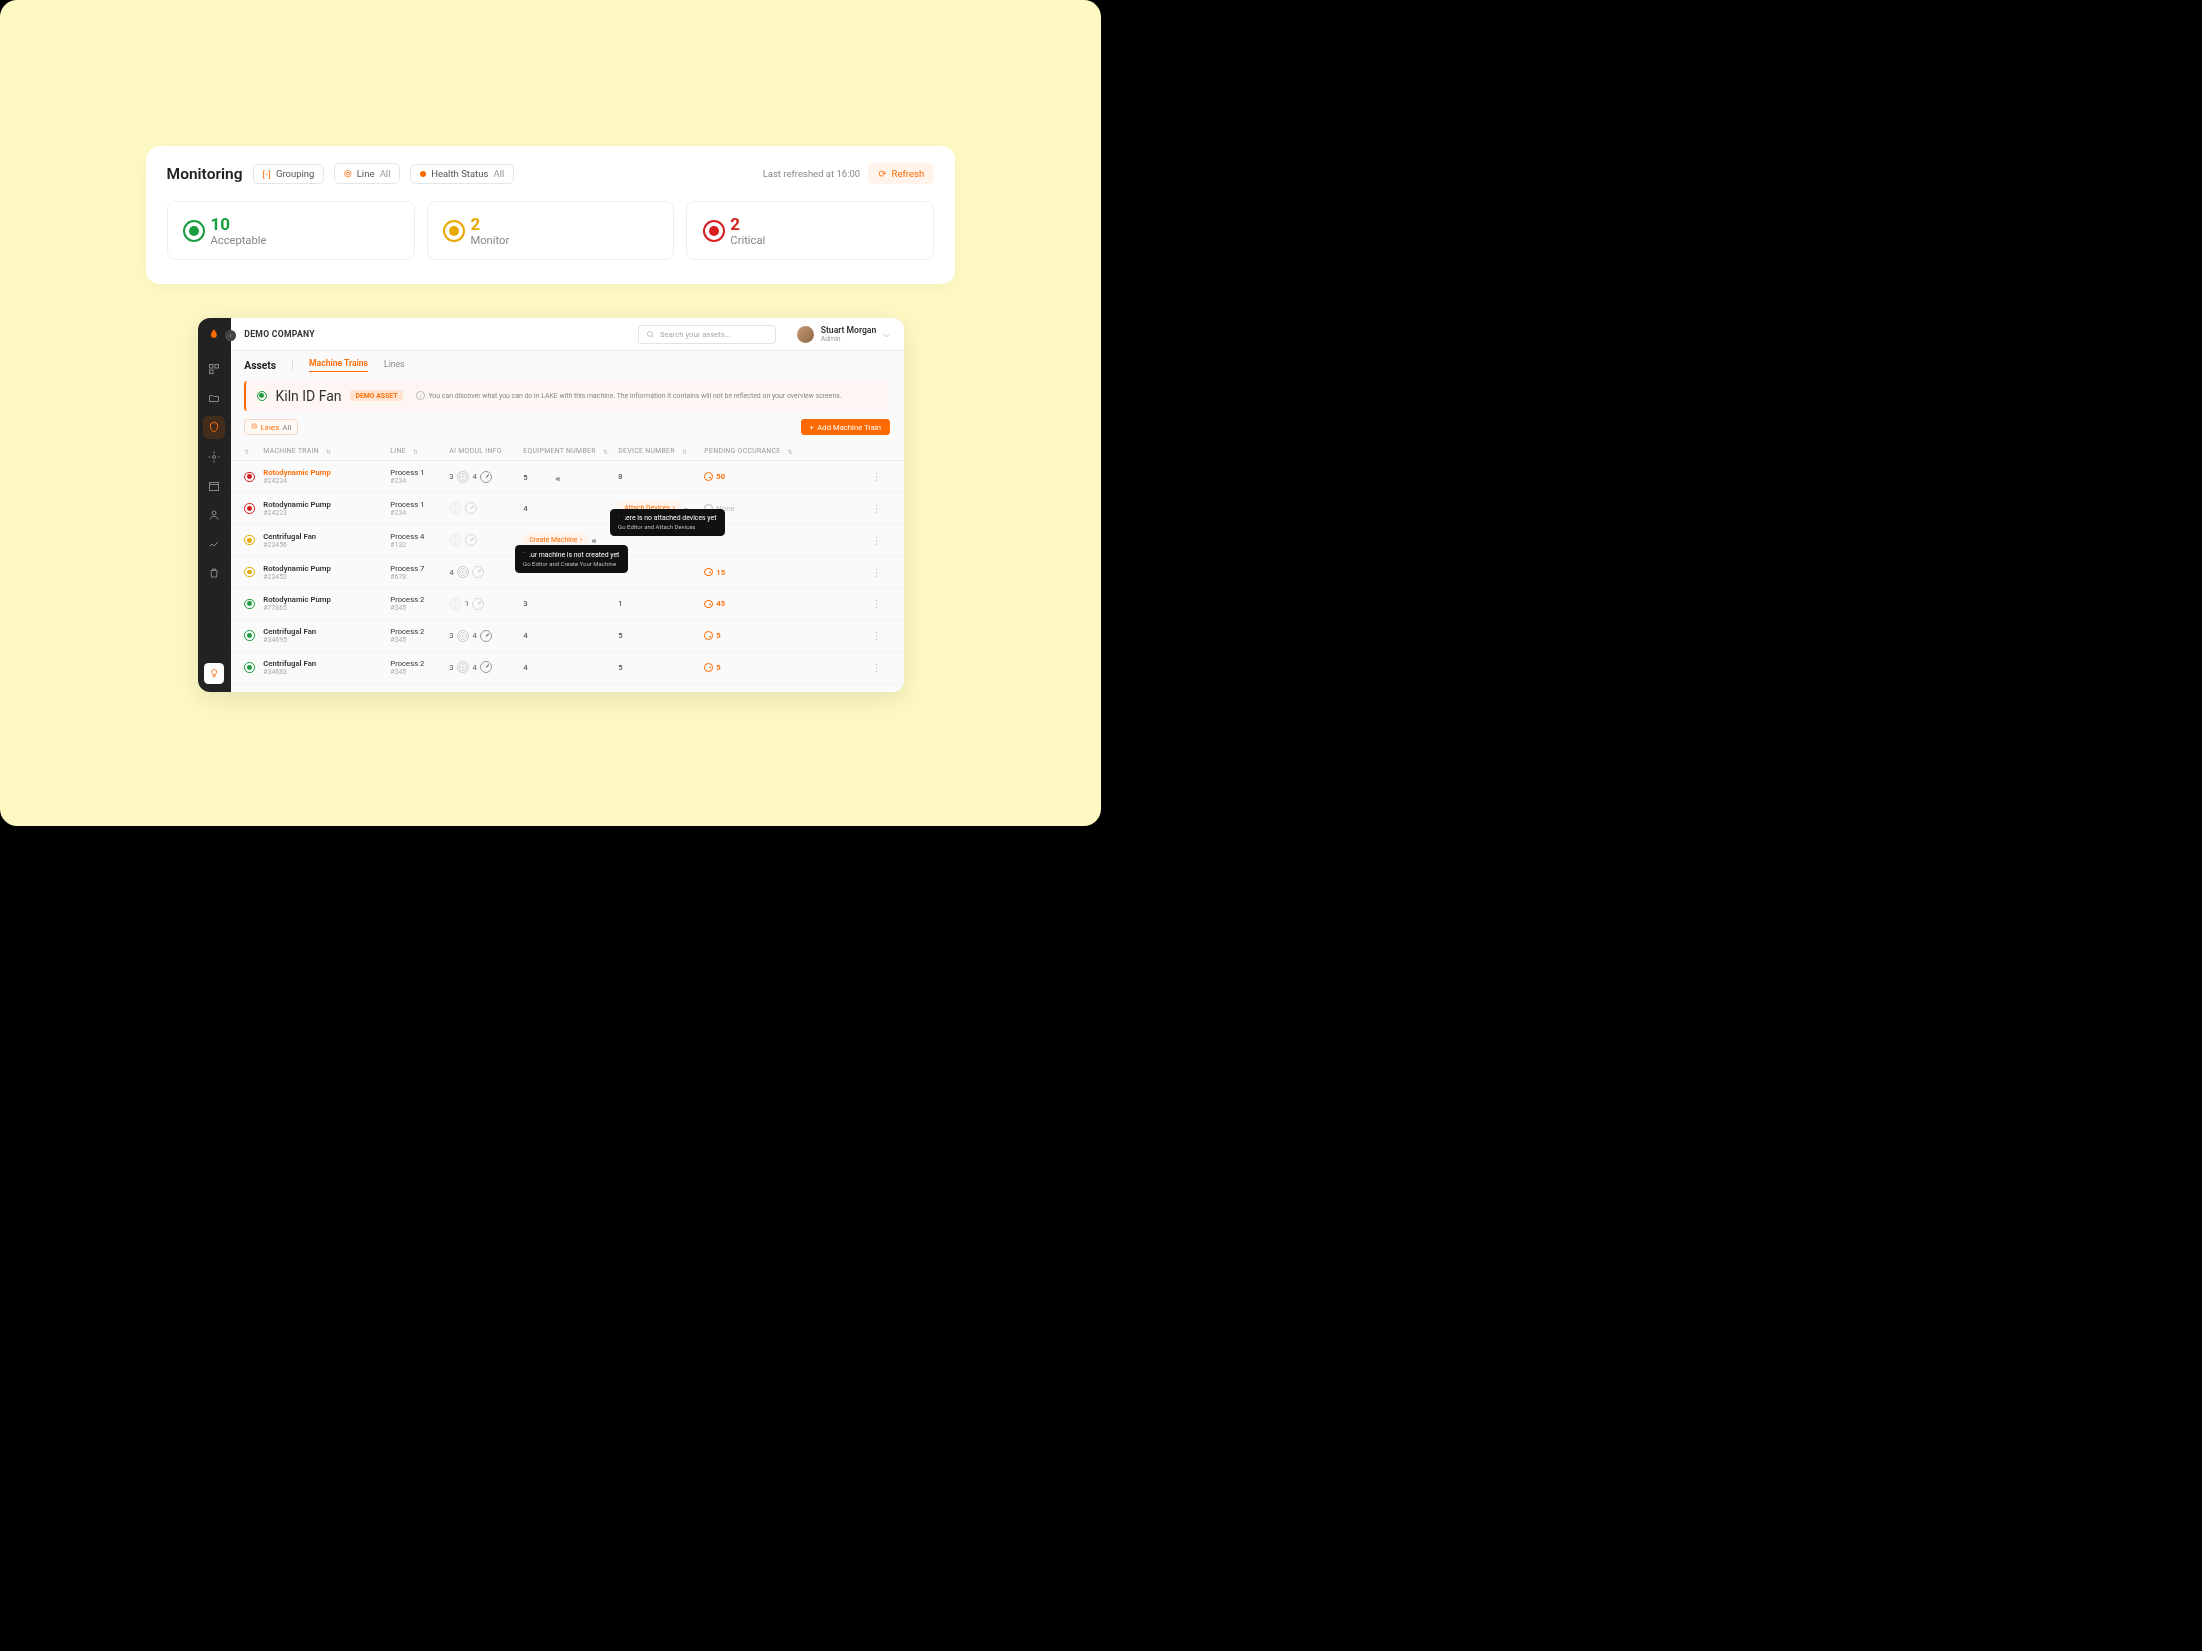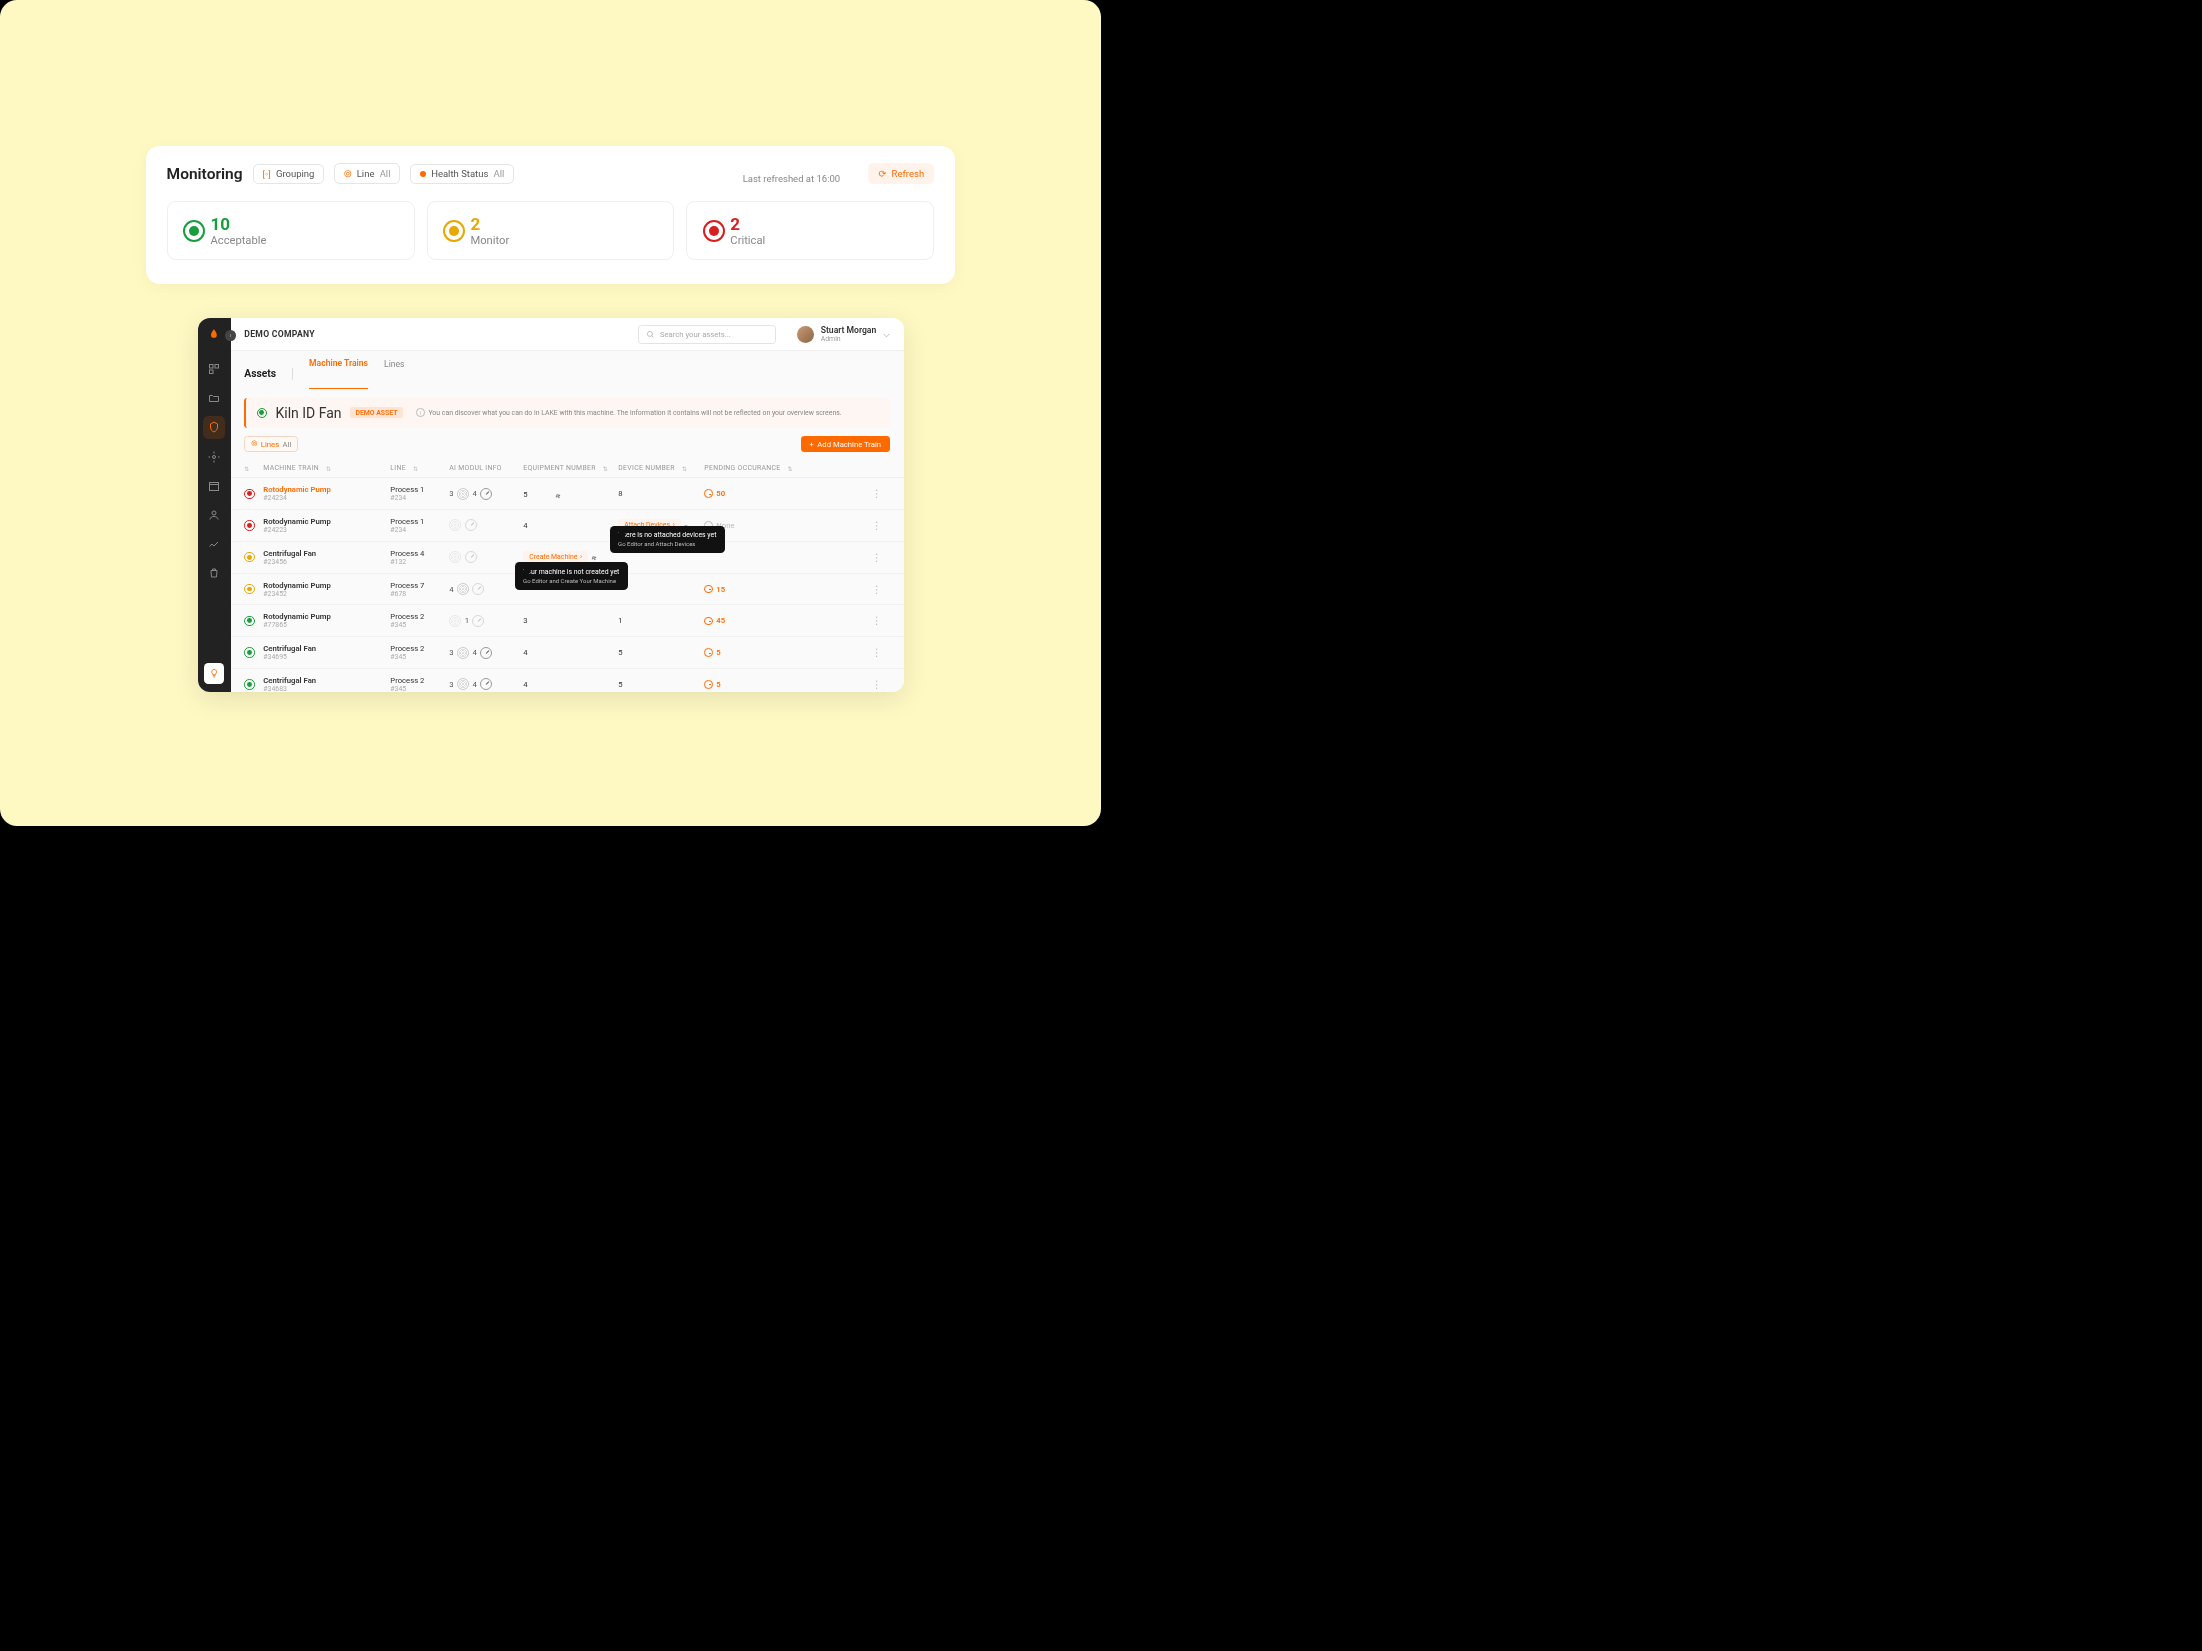--- a/index.html
+++ b/index.html
@@ -7,21 +7,21 @@
 .canvas{background:#fef9c3;border-radius:17px;width:100%;height:100%;padding:26px}
 
 
 .monitoring-card{background:#fff;border-radius:13.8px;padding:17px 20.6px 24px;margin:120px 120px 0;box-shadow:0 3.4px 17px rgba(0,0,0,.04)}
 .mon-header{display:flex;align-items:center;gap:10.3px;margin-bottom:17px}
 .mon-title{font-size:15.5px;font-weight:600;color:#222}
 .pill{display:inline-flex;align-items:center;gap:5.2px;border:0.9px solid #e5e5e5;border-radius:5.2px;padding:3.4px 8.6px;font-size:9.5px;color:#555;cursor:pointer}
 .pill .all{color:#999}
 .pill-orange-icon{color:#ff6a00}
 .dot-sm{width:6px;height:6px;border-radius:50%}
-.mon-right{margin-left:auto;display:flex;align-items:flex-end;gap:28px}
+.mon-right{margin-left:auto;display:flex;align-items:center;gap:8px}
 .mon-ts{font-size:9.5px;color:#888}
 .refresh-btn{display:inline-flex;align-items:center;gap:5.2px;background:#fff3eb;color:#ff6a00;border:none;border-radius:5.2px;padding:5.2px 10.3px;font-size:9.5px;cursor:pointer}
 
 .status-row{display:flex;gap:12px}
 .status-card{flex:1;background:#fff;border:0.9px solid #eee;border-radius:8.6px;padding:12px 15.5px;display:flex;align-items:center;gap:5px}
 .big-dot{width:22.4px;height:22.4px;border-radius:50%;border:2.6px solid;position:relative}
 .big-dot::after{content:'';position:absolute;inset:4.3px;border-radius:50%;background:currentColor}
 .green{color:#1a9d3e;border-color:#1a9d3e}
 .yellow{color:#e8a800;border-color:#e8a800}
 .red{color:#d62020;border-color:#d62020}
@@ -44,21 +44,21 @@
 .search{margin-left:auto;width:138px;height:19px;border:0.9px solid #e3e3e3;border-radius:3.4px;display:flex;align-items:center;padding:0 6.9px;gap:5.2px;color:#aaa;font-size:7.7px}
 .user{display:flex;align-items:center;gap:6.9px;margin-left:20.6px}
 .avatar{width:17px;height:17px;border-radius:50%;background:linear-gradient(135deg,#c97,#864)}
 .user-name{font-size:8.6px;font-weight:600;color:#333}
 .user-role{font-size:6.9px;color:#999}
 .chev{color:#888;font-size:8.6px}
 
 .sub-head{display:flex;align-items:center;padding:6.9px 13.8px 0;gap:16px}
 .assets-title{font-size:10.3px;font-weight:700;color:#222}
 .divider{width:0.9px;height:12px;background:#ddd}
-.tab{font-size:8.6px;color:#888;padding-bottom:20px;cursor:pointer}
+.tab{font-size:8.6px;color:#888;padding-bottom:3px;cursor:pointer}
 .tab.active{color:#ff6a00;border-bottom:1.7px solid #ff6a00;font-weight:600}
 
 .banner{margin:8.6px 13.8px;background:#fdf6f2;border-left:2.6px solid #ff6a00;border-radius:3.4px;padding:6.9px 10.3px;display:flex;align-items:center;gap:8.6px}
 .banner .row-dot{width:10.3px;height:10.3px}
 .banner-title{font-size:14px;font-weight:400;color:#333}
 .badge-demo{background:#ffe4d3;color:#ff6a00;font-size:6.9px;font-weight:600;padding:1.7px 5.2px;border-radius:2.6px}
 .banner-text{font-size:6.9px;color:#888;margin-left:5.2px}
 .info-i{width:8.6px;height:8.6px;border:0.9px solid #bbb;border-radius:50%;font-size:6px;color:#bbb;display:inline-flex;align-items:center;justify-content:center;margin-right:3.4px}
 
 .toolbar{display:flex;align-items:center;padding:0 13.8px 6.9px}

